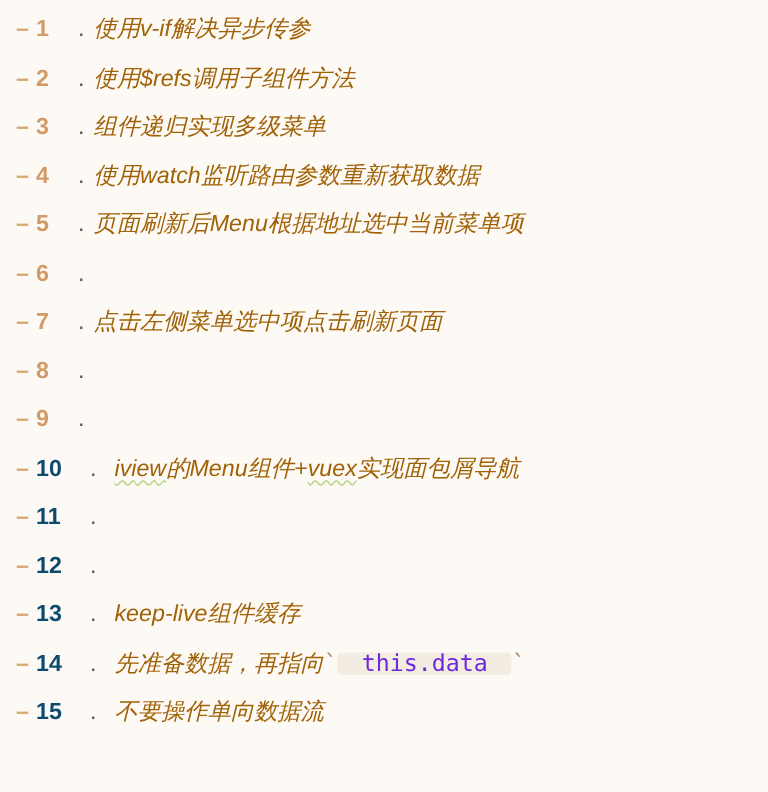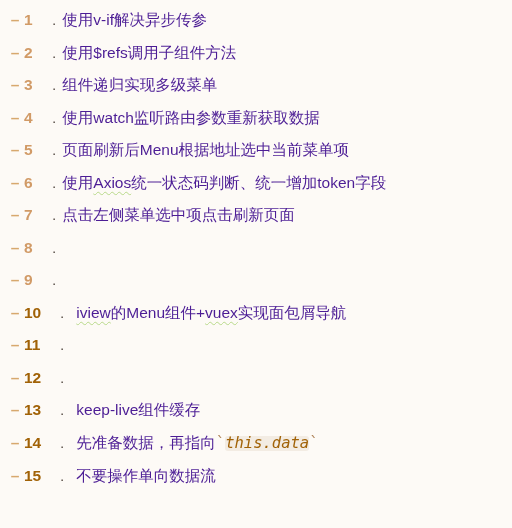--- a/index.html
+++ b/index.html
@@ -29,39 +29,39 @@
     width: 18px;
     text-align: center;
     flex: 0 0 18px;
   }
   .num {
     color: #d19a66;
     font-weight: 600;
     min-width: 28px;
   }
   .num2 {
-    color: #a16207;
+    color: #0c4a6e;
     font-weight: 600;
     min-width: 36px;
   }
   .dot {
     color: #5b514a;
     margin-right: 6px;
   }
   .txt {
-    color: #4c1d95;
+    color: #a16207;
     font-weight: 500;
+    font-style: italic;
   }
   .code {
     font-family: ui-monospace, SFMono-Regular, Menlo, monospace;
     background: #f3ece3;
-    color: #a16207;
-    padding: 0 0;
+    color: #6d28d9;
+    padding: 0 16px;
     border-radius: 3px;
-    font-style: italic;
   }
   .backtick {
     color: #b0855a;
     font-family: ui-monospace, SFMono-Regular, Menlo, monospace;
   }
   .wavy {
     text-decoration-line: underline;
     text-decoration-style: wavy;
     text-decoration-color: #b8d98a;
     text-decoration-thickness: 1px;
@@ -100,21 +100,20 @@
     <div class="row">
       <span class="bullet">–</span>
       <span class="num">5</span>
       <span class="dot">.</span>
       <span class="txt"><span>页面刷新后Menu根据地址选中当前菜单项</span></span>
     </div>
     <div class="row">
       <span class="bullet">–</span>
       <span class="num">6</span>
       <span class="dot">.</span>
-      <span class="txt"><span>使用</span><span class="wavy">Axios</span><span>统一状态码判断、统一增加token字段</span></span>
     </div>
     <div class="row">
       <span class="bullet">–</span>
       <span class="num">7</span>
       <span class="dot">.</span>
       <span class="txt"><span>点击左侧菜单选中项点击刷新页面</span></span>
     </div>
     <div class="row">
       <span class="bullet">–</span>
       <span class="num">8</span>

